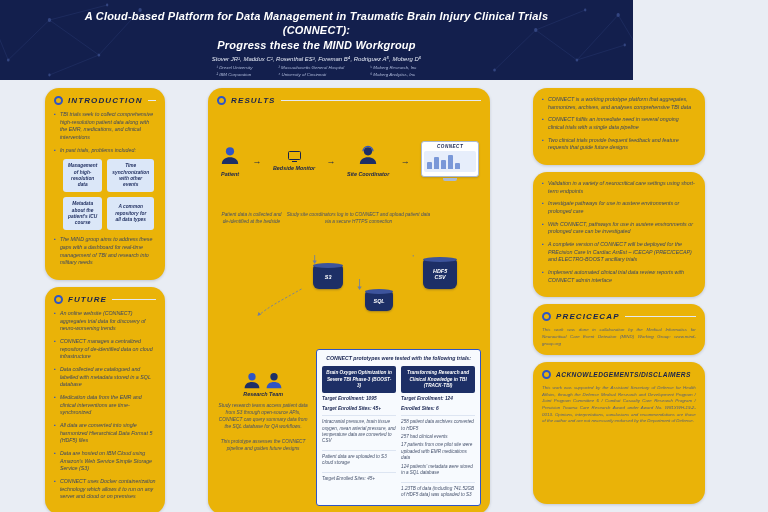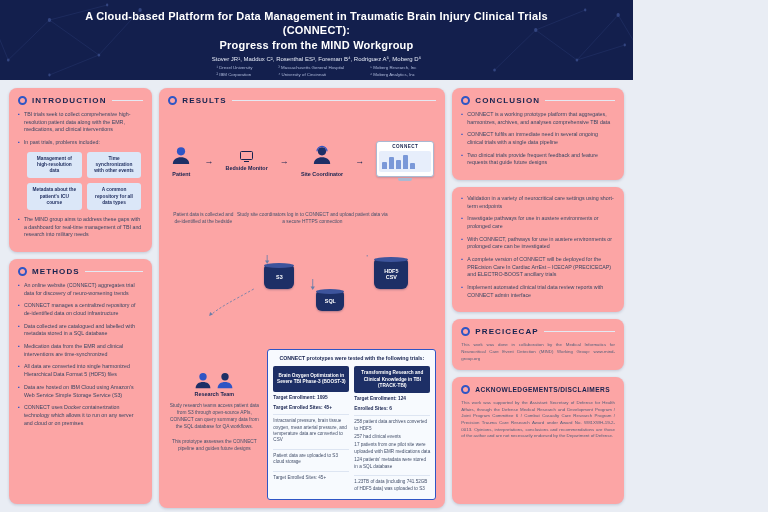--- a/index.html
+++ b/index.html
@@ -1,35 +1,35 @@
 <!DOCTYPE html>
 <html><head>
 <meta charset="utf-8">
 <style>
   * { margin:0; padding:0; box-sizing:border-box; }
   html,body { width:768px; height:512px; }
   body { font-family:"Liberation Sans", sans-serif; background:#e9edf4; overflow:hidden; color:#3a4663; }
-  .poster { width:633px; height:512px; display:flex; flex-direction:column; }
+  .poster { width:633px; height:512px; display:flex; flex-direction:column;font-style:italic; }
 
   
   .header { position:relative; flex:0 0 80px; background:#131f4d; color:#fff; text-align:center; padding:9px 55px 4px; overflow:hidden; }
   .net { position:absolute; inset:0; width:100%; height:100%; opacity:.45; }
   .title { position:relative; font-size:11px; font-weight:bold; line-height:1.3; letter-spacing:.2px; }
   .authors { position:relative; font-size:6px; margin-top:4px; color:#e8edf8; }
   .affils { position:relative; display:flex; justify-content:center; gap:26px; margin-top:3px; }
   .affil-col { text-align:left; font-size:4.4px; line-height:1.55; color:#aebadb; }
 
   
   .columns { flex:1; display:flex; gap:7px; padding:8px 9px; min-height:0; }
   .col { display:flex; flex-direction:column; gap:7px; min-height:0; }
   .col-left { width:198px; }
   .col-mid { width:318px; }
   .col-right { width:212px; }
 
-  .card { background:#fca5a5; border-radius:8px; box-shadow:0 1px 3px rgba(19,31,77,.18); padding:8px 9px; }
+  .card { background:#eab308; border-radius:14px; box-shadow:0 1px 3px rgba(19,31,77,.18); padding:8px 9px;margin-left:36px; }
   .fill { flex:1;gap:28px; }
   .sec-head { display:flex; align-items:center; gap:5px; margin-bottom:6px; }
   .sec-icon { flex:0 0 auto; width:9px; height:9px; border:2px solid #2f55c5; border-radius:50%; }
   .sec-title { font-size:8px; font-weight:bold; color:#16224f; letter-spacing:1.1px; white-space:nowrap; }
   .sec-title.small-title { font-size:6.6px; letter-spacing:.4px; }
   .sec-rule { flex:1; height:1px; background:#e4e9f3; }
 
   .bullet { display:flex; gap:4px; font-size:5.3px; line-height:1.45; margin-bottom:5px; }
   .bmark { flex:0 0 auto; }
   .bmark::before { content:"▪"; color:#2f55c5; font-size:5.3px; }
@@ -110,21 +110,21 @@
         <circle cx="600" cy="70" r="1.6"></circle>
           <circle cx="650" cy="30" r="2"></circle>
           <circle cx="700" cy="60" r="1.6"></circle>
           <circle cx="750" cy="15" r="2"></circle>
           <circle cx="710" cy="10" r="1.4"></circle>
           <circle cx="758" cy="45" r="1.4"></circle>
       </g>
     </svg>
     <div class="title">
       <span>A Cloud-based Platform for Data Management in Traumatic Brain Injury Clinical Trials (CONNECT):</span><br>
-      <span>Progress from the MIND Workgroup</span>
+      <span>Progress these the MIND Workgroup</span>
     </div>
     <div class="authors">Stover JR¹, Maddux C², Rosenthal ES³, Foreman B⁴, Rodriguez A⁵, Moberg D⁶</div>
     <div class="affils">
       <div class="affil-col">
         <div>¹ Drexel University</div>
         <div>² IBM Corporation</div>
       </div>
       <div class="affil-col">
         <div>³ Massachusetts General Hospital</div>
         <div>⁴ University of Cincinnati</div>
@@ -162,21 +162,21 @@
         </div>
         <div class="bullet">
             <span class="bmark"></span>
             <span>The MIND group aims to address these gaps with a dashboard for real-time management of TBI and research into military needs</span>
           </div>
       </div>
 
       <div class="card fill">
         <div class="sec-head">
           <span class="sec-icon"></span>
-          <span class="sec-title">METHODS</span>
+          <span class="sec-title">FUTURE</span>
           <span class="sec-rule"></span>
         </div>
         <div class="bullet">
             <span class="bmark"></span>
             <span>An online website (CONNECT) aggregates trial data for discovery of neuro-worsening trends</span>
           </div>
         <div class="bullet">
             <span class="bmark"></span>
             <span>CONNECT manages a centralized repository of de-identified data on cloud infrastructure</span>
           </div>
@@ -326,25 +326,20 @@
             </div>
           </div>
         </div>
 
       </div>
     </div>
 
     <div class="col col-right">
 
       <div class="card">
-        <div class="sec-head">
-          <span class="sec-icon"></span>
-          <span class="sec-title">CONCLUSION</span>
-          <span class="sec-rule"></span>
-        </div>
         <div class="bullet">
             <span class="bmark"></span>
             <span>CONNECT is a working prototype platform that aggregates, harmonizes, archives, and analyses comprehensive TBI data</span>
           </div>
         <div class="bullet">
             <span class="bmark"></span>
             <span>CONNECT fulfils an immediate need in several ongoing clinical trials with a single data pipeline</span>
           </div>
         <div class="bullet">
             <span class="bmark"></span>

